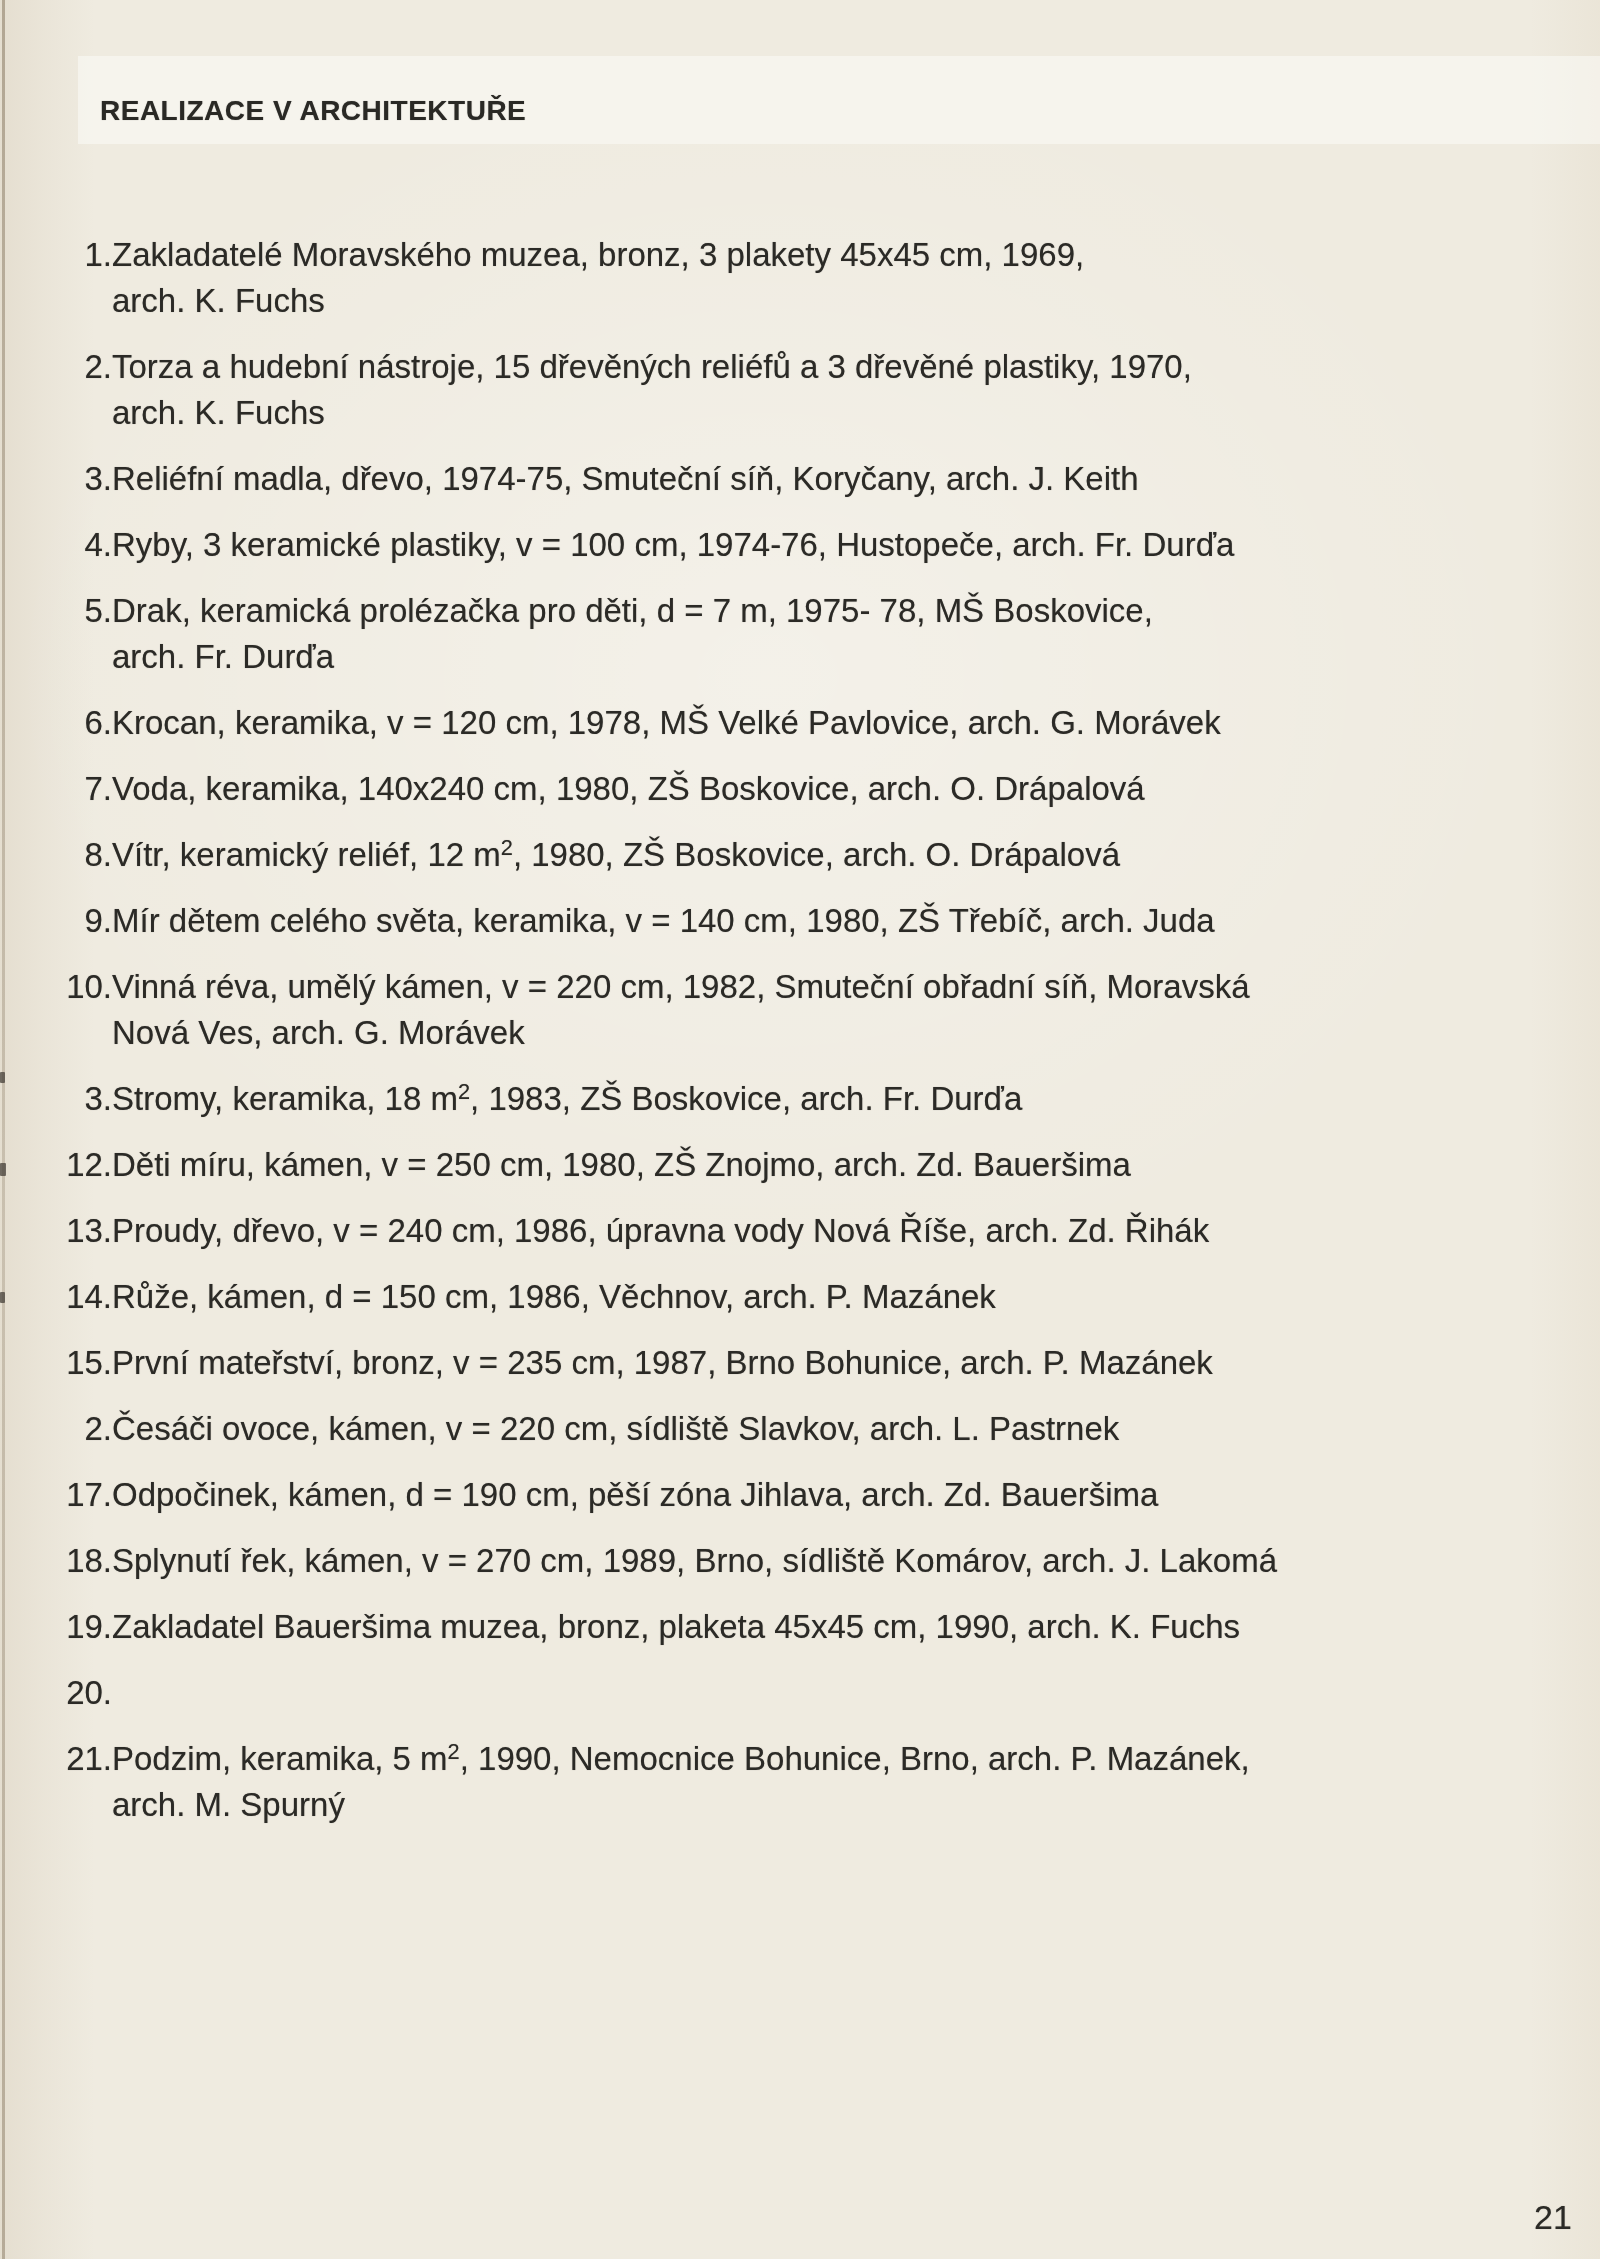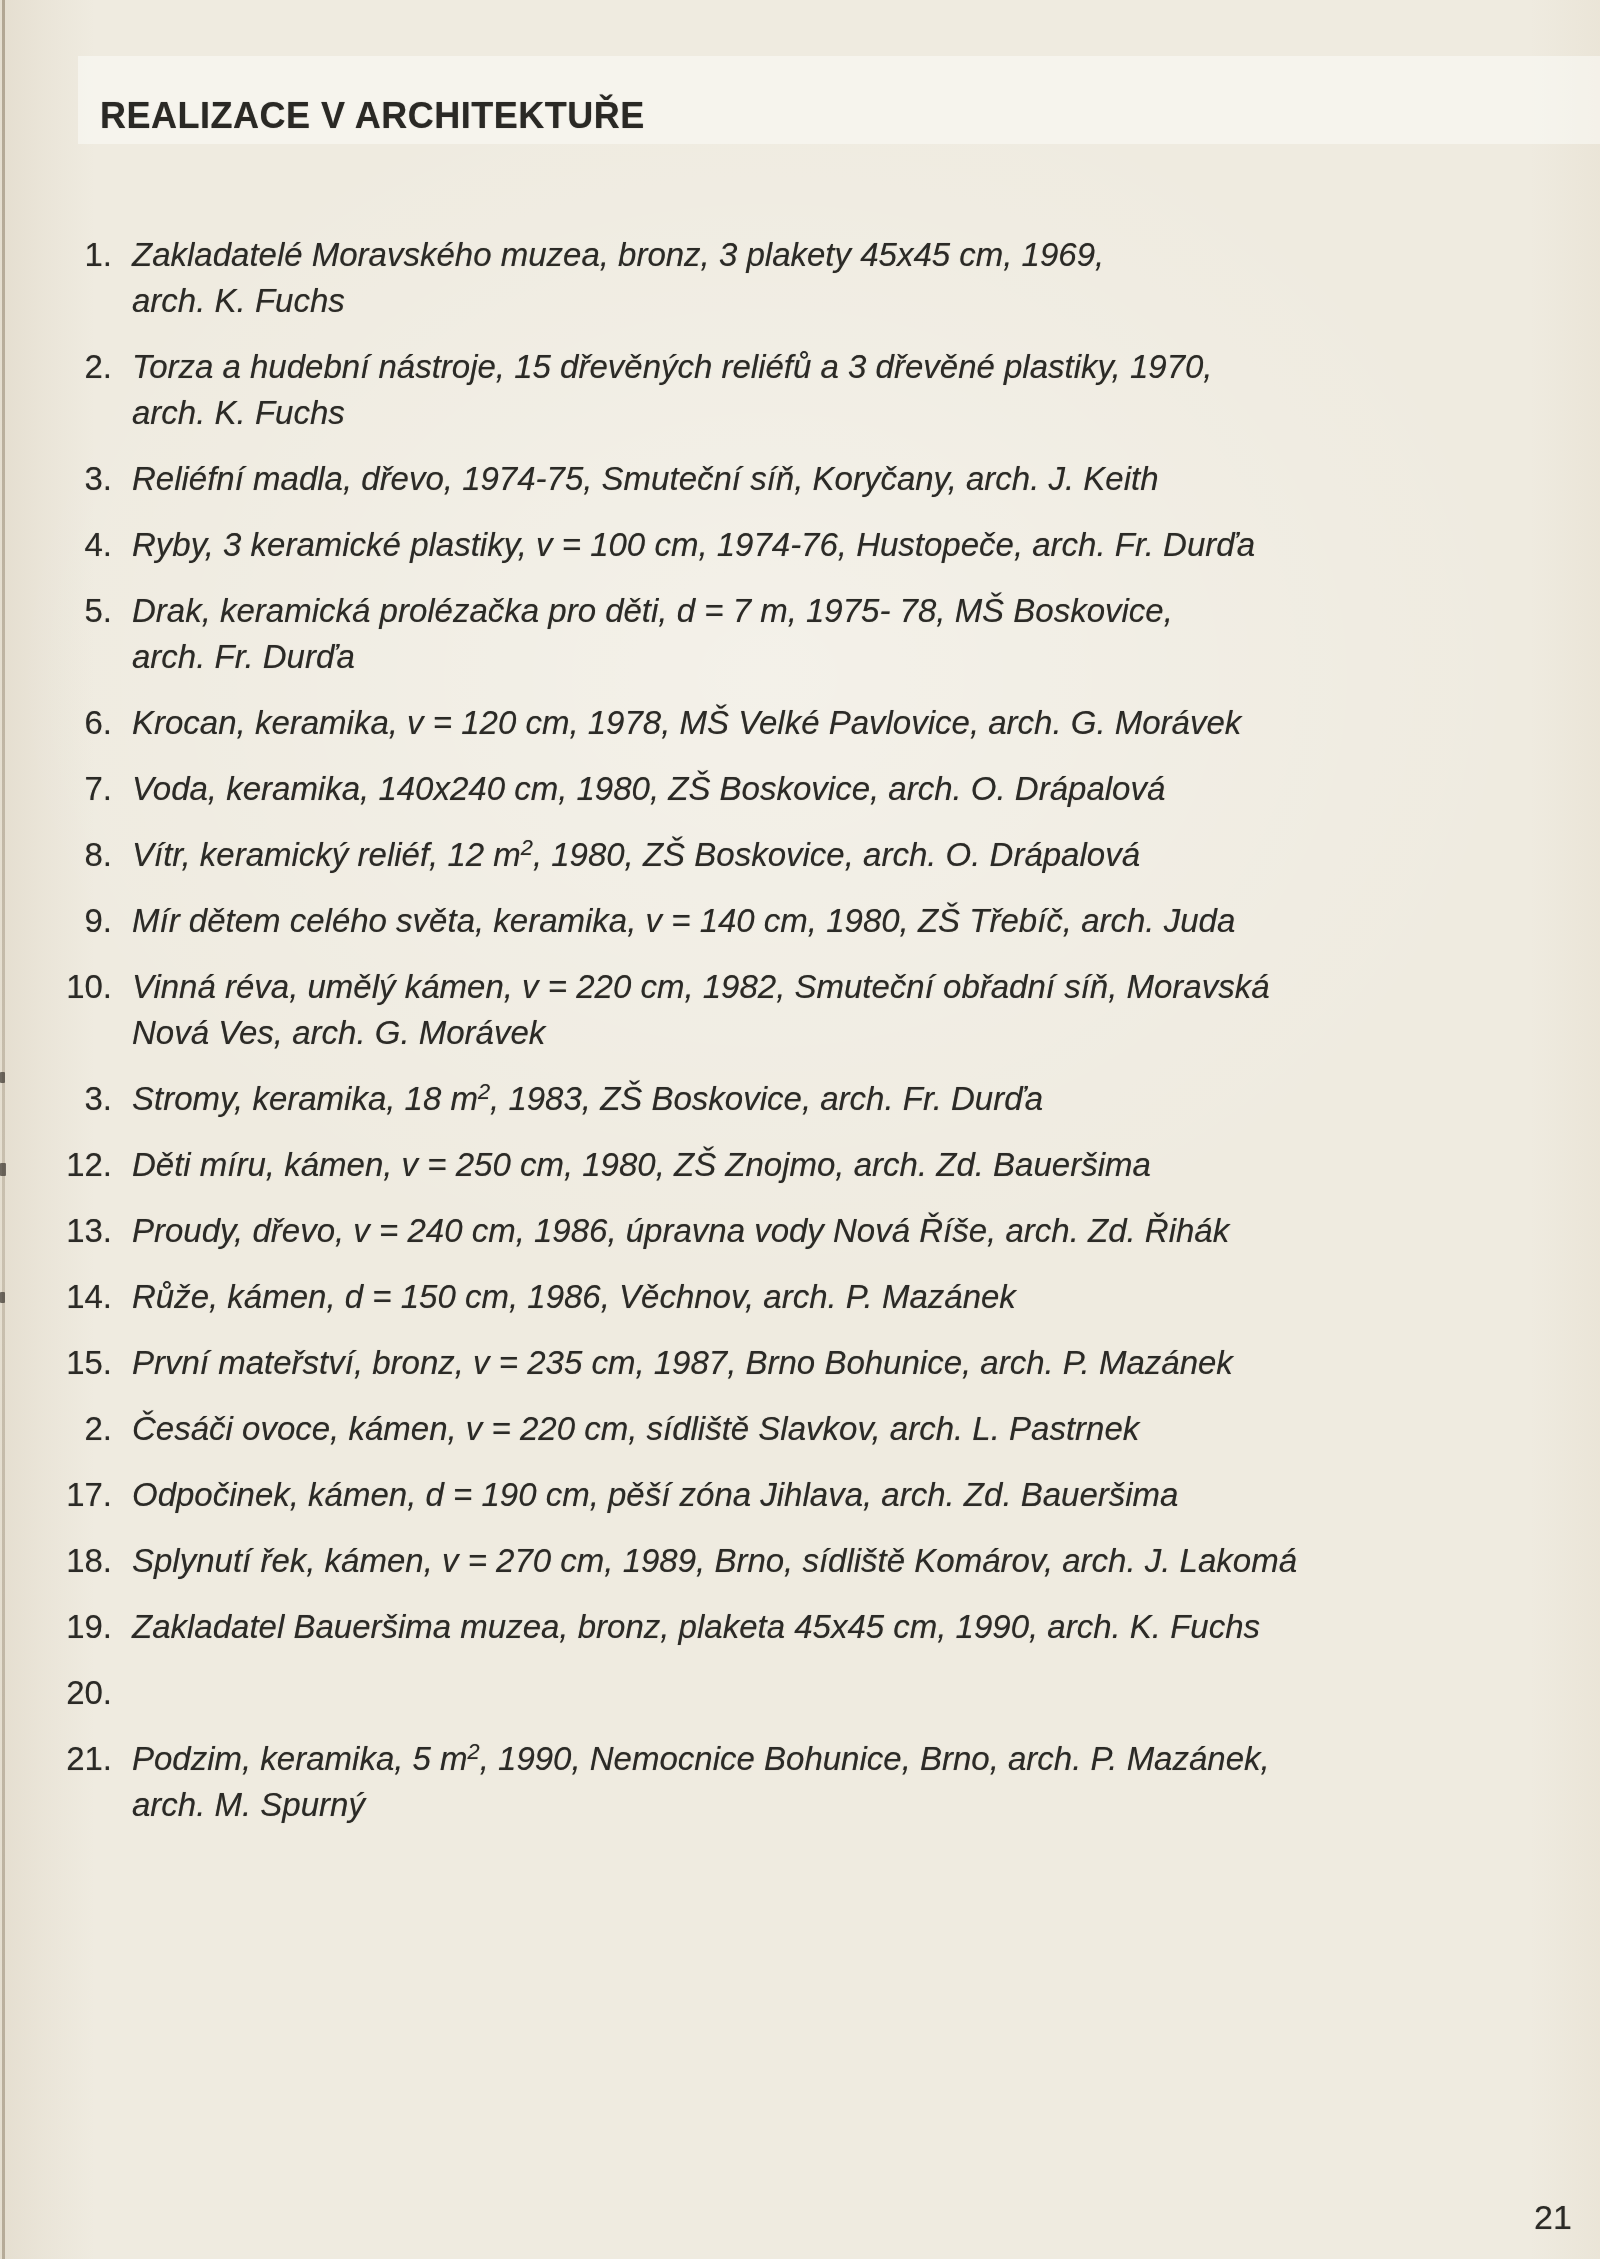--- a/index.html
+++ b/index.html
@@ -27,21 +27,21 @@
     position: absolute; left: 2px; top: 0; width: 3px; height: 2259px;
     background: linear-gradient(180deg, rgba(150,136,114,0.65), rgba(150,136,114,0.35) 55%, rgba(150,136,114,0.6));
   }
   .speck { position: absolute; background: #45403a; opacity: 0.75; border-radius: 1px; }
   .speck.s1 { left: 0; top: 1072px; width: 5px; height: 11px; }
   .speck.s2 { left: 0; top: 1163px; width: 6px; height: 13px; }
   .speck.s3 { left: 0; top: 1292px; width: 5px; height: 11px; }
   .title {
     position: absolute; left: 100px; top: 96px;
     margin: 0;
-    font-size: 36px; font-weight: bold; line-height: 1.1;
+    font-size: 28px; font-weight: bold; line-height: 1.1;
     letter-spacing: 0.5px;
     color: #2a2925;
     text-shadow: 0 0 1px rgba(42,41,37,0.45);
     white-space: nowrap;
   }
   .list {
     position: absolute; left: 60px; top: 232px;
     margin: 0; padding: 0; list-style: none;
     width: 1500px;
   }
@@ -50,25 +50,24 @@
     margin: 0 0 20px 0;
   }
   .num {
     flex: 0 0 52px;
     text-align: right;
     font-size: 33px; line-height: 46px;
     color: #2b2a26;
     text-shadow: 0 0 0.8px rgba(43,42,38,0.5);
   }
   .text {
-    margin-left: 20px;
+    margin-left: 0;
     font-size: 33px; line-height: 46px;
     color: #2b2a26;
     text-shadow: 0 0 0.8px rgba(43,42,38,0.5);
-    font-style: italic;
   }
   .line { white-space: nowrap; }
   .sup {
     font-size: 0.66em;
     vertical-align: 0.5em;
     line-height: 0;
   }
   .page-number {
     position: absolute; left: 1534px; top: 2150px;
     font-size: 34px; line-height: 46px;

